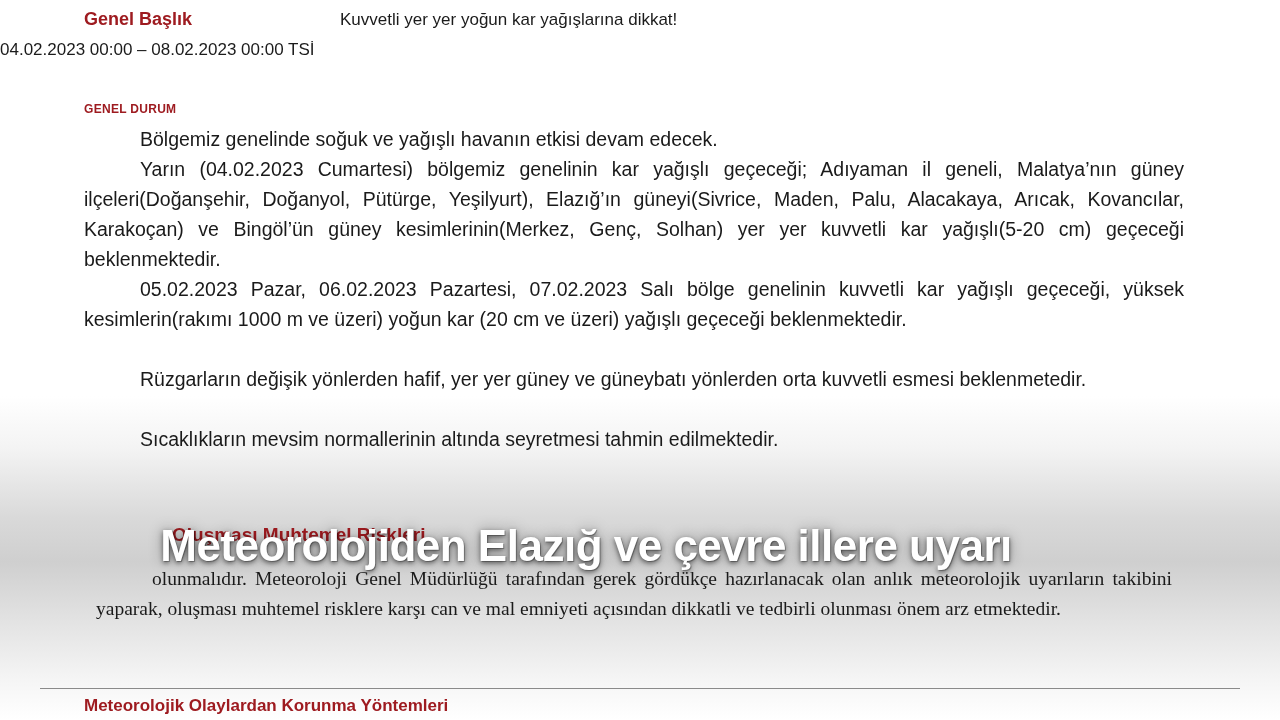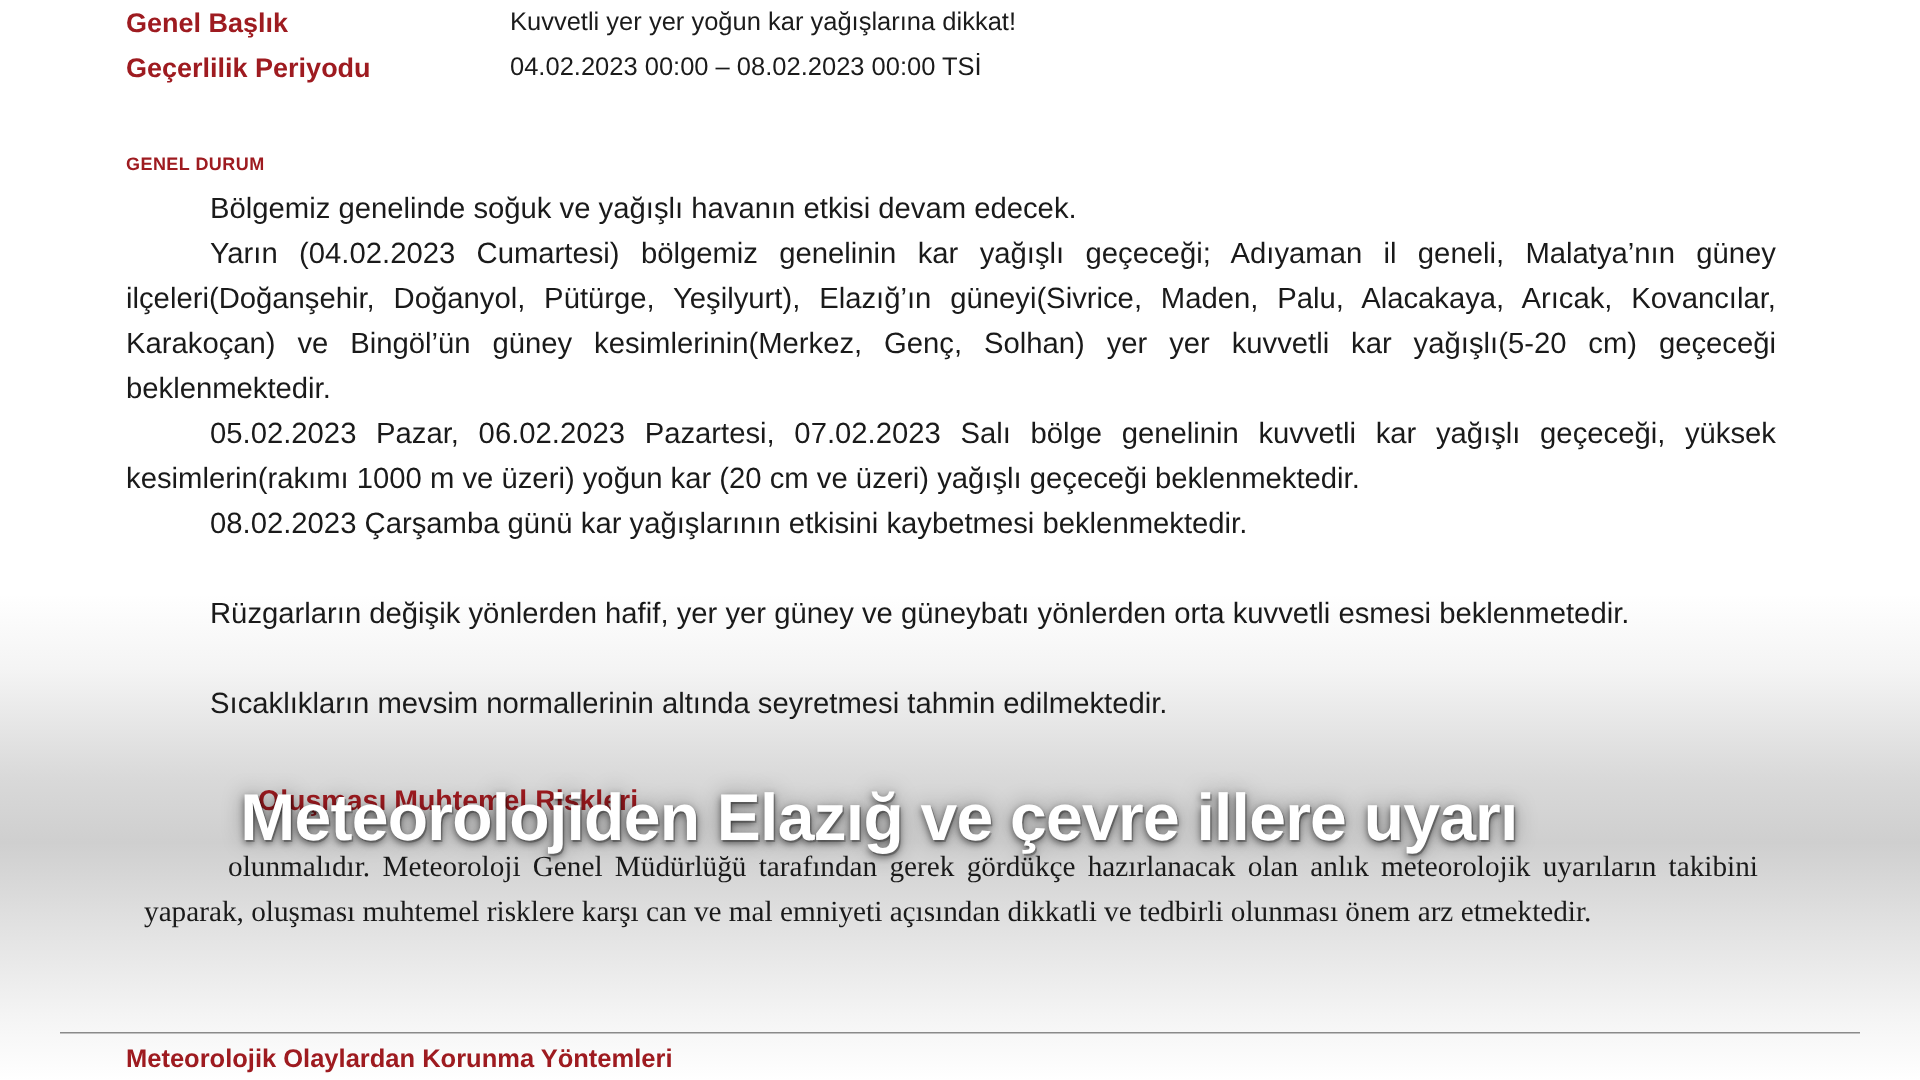--- a/index.html
+++ b/index.html
@@ -23,21 +23,21 @@
 
   
   .header-table {
     position: absolute;
     left: 0;
     top: 0;
     width: 1280px;
   }
   .hrow {
     display: flex;
-    align-items: center;
+    align-items: flex-end;
     height: 30px;
   }
   .hlabel {
     width: 340px;
     padding-left: 84px;
     box-sizing: border-box;
     color: #9e1b20;
     font-family: "Liberation Sans", sans-serif;
     font-weight: bold;
     font-size: 18px;
@@ -153,32 +153,30 @@
 <body>
 
 <div class="page">
 
   <div class="header-table">
     <div class="hrow">
       <div class="hlabel">Genel Başlık</div>
       <div class="hvalue">Kuvvetli yer yer yoğun kar yağışlarına dikkat!</div>
     </div>
     <div class="hrow">
-      <div class="hlabel">Geçerlilik Periyodu</div>
       <div class="hvalue">04.02.2023 00:00 – 08.02.2023 00:00 TSİ</div>
     </div>
   </div>
 
   <div class="section-title">GENEL DURUM</div>
 
   <div class="body-text">
     <p>Bölgemiz genelinde soğuk ve yağışlı havanın etkisi devam edecek.</p>
     <p>Yarın (04.02.2023 Cumartesi) bölgemiz genelinin kar yağışlı geçeceği; Adıyaman il geneli, Malatya’nın güney ilçeleri(Doğanşehir, Doğanyol, Pütürge, Yeşilyurt), Elazığ’ın güneyi(Sivrice, Maden, Palu, Alacakaya, Arıcak, Kovancılar, Karakoçan) ve Bingöl’ün güney kesimlerinin(Merkez, Genç, Solhan) yer yer kuvvetli kar yağışlı(5-20 cm) geçeceği beklenmektedir.</p>
     <p>05.02.2023 Pazar, 06.02.2023 Pazartesi, 07.02.2023 Salı bölge genelinin kuvvetli kar yağışlı geçeceği, yüksek kesimlerin(rakımı 1000 m ve üzeri) yoğun kar (20 cm ve üzeri) yağışlı geçeceği beklenmektedir.</p>
-    <p>08.02.2023 Çarşamba günü kar yağışlarının etkisini kaybetmesi beklenmektedir.</p>
     <div class="gap"></div>
     <p>Rüzgarların değişik yönlerden hafif, yer yer güney ve güneybatı yönlerden orta kuvvetli esmesi beklenmetedir.</p>
     <div class="gap"></div>
     <p>Sıcaklıkların mevsim normallerinin altında  seyretmesi  tahmin edilmektedir.</p>
   </div>
 
   <div class="sub-title">Oluşması Muhtemel Riskleri</div>
 
   <div class="closing-text">
     <p class="noindent">olunmalıdır. Meteoroloji Genel Müdürlüğü tarafından gerek gördükçe hazırlanacak olan anlık meteorolojik uyarıların takibini yaparak, oluşması muhtemel risklere karşı can ve mal emniyeti açısından dikkatli ve tedbirli olunması önem arz etmektedir.</p>

